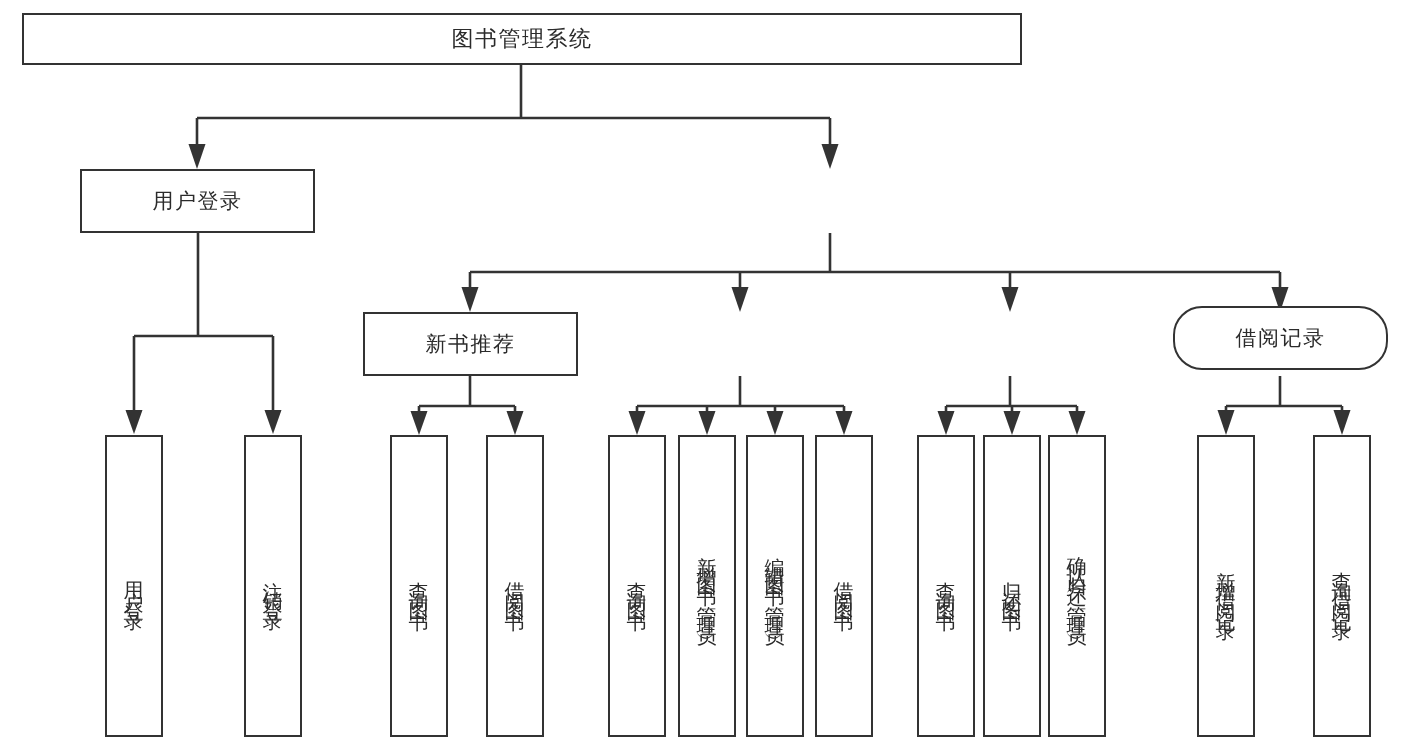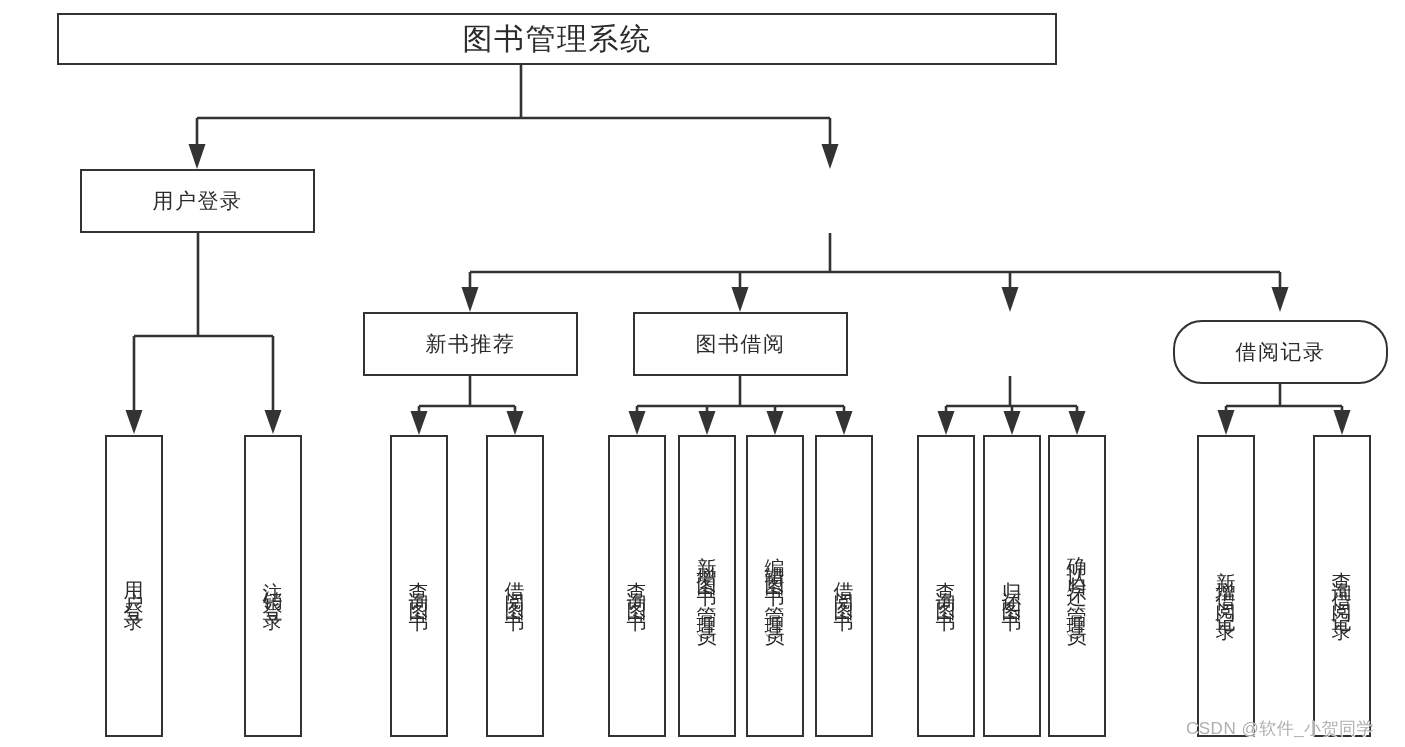--- a/index.html
+++ b/index.html
@@ -46,22 +46,21 @@
     align-items: center;
     justify-content: center;
     color: var(--text);
   }
   .h-box {
     font-size: 21px;
     letter-spacing: 1.5px;
     white-space: nowrap;
   }
   .root-box {
-    font-size: 30px;
-    margin-left: 35px;
+    font-size: 22px;
   }
   .v-box {
     overflow: hidden;
   }
   .v-text {
     writing-mode: vertical-rl;
     text-orientation: mixed;
     font-size: 20px;
     line-height: 1;
     letter-spacing: 10px;
@@ -125,22 +124,21 @@
       <polygon points="1217.5,410 1234.5,410 1226,435"></polygon>
       <polygon points="1333.5,410 1350.5,410 1342,435"></polygon>
     </g>
   </svg>
 
   <div class="box h-box root-box" style="left:22px;top:13px;width:1000px;height:52px;">图书管理系统</div>
 
   <div class="box h-box" style="left:80px;top:169px;width:235px;height:64px;">用户登录</div>
 
   <div class="box h-box" style="left:363px;top:312px;width:215px;height:64px;">新书推荐</div>
-  <div class="box h-box" style="left:633px;top:312px;width:215px;height:64px;">图书借阅</div>
-  <div class="box h-box" style="left:1173px;top:320px;width:215px;height:64px;border-radius:29px;">借阅记录</div>
+  <div class="box h-box" style="left:1173px;top:306px;width:215px;height:64px;border-radius:29px;">借阅记录</div>
 
   <div class="box v-box" style="left:105px;top:435px;width:58px;height:302px;">
     <span class="v-text">用户登录</span>
   </div>
   <div class="box v-box" style="left:244px;top:435px;width:58px;height:302px;">
     <span class="v-text">注销登录</span>
   </div>
 
   <div class="box v-box" style="left:390px;top:435px;width:58px;height:302px;">
     <span class="v-text">查询图书</span>
@@ -172,14 +170,13 @@
     <span class="v-text">确认归还（管理员）</span>
   </div>
 
   <div class="box v-box" style="left:1197px;top:435px;width:58px;height:302px;">
     <span class="v-text">新增借阅记录</span>
   </div>
   <div class="box v-box" style="left:1313px;top:435px;width:58px;height:302px;">
     <span class="v-text">查询借阅记录</span>
   </div>
 
-  <div class="watermark">CSDN @软件_小贺同学</div>
 </div>
 
 </body></html>

